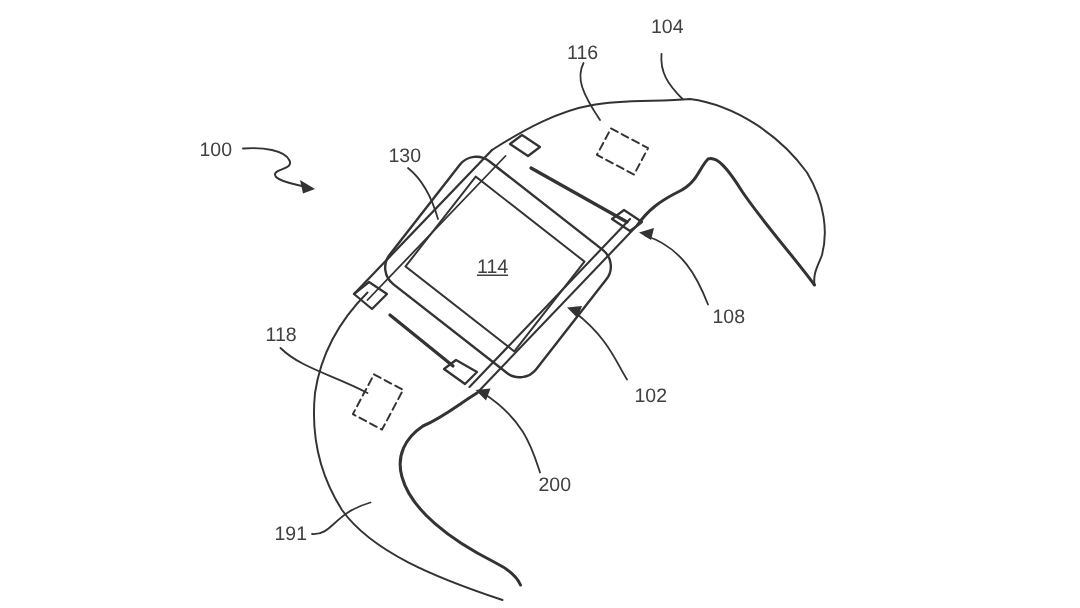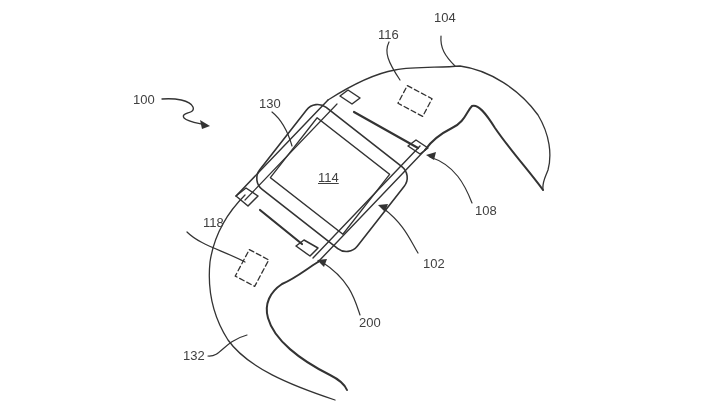--- a/index.html
+++ b/index.html
@@ -88,18 +88,18 @@
       <path d="M378 205 L388 204 L385 212 Z"></path>
       <path d="M317 260 L327 259 L324 267 Z"></path>
     </g>
   </svg>
 
   <span class="ref-label" style="left:133px;top:93px;">100</span>
   <span class="ref-label" style="left:378px;top:28px;">116</span>
   <span class="ref-label" style="left:434px;top:11px;">104</span>
   <span class="ref-label" style="left:259px;top:97px;">130</span>
   <span class="ref-label underline" style="left:318px;top:171px;">114</span>
-  <span class="ref-label" style="left:177px;top:216px;margin-left:26px;">118</span>
+  <span class="ref-label" style="left:177px;top:216px;">118</span>
   <span class="ref-label" style="left:475px;top:204px;">108</span>
   <span class="ref-label" style="left:423px;top:257px;">102</span>
   <span class="ref-label" style="left:359px;top:316px;">200</span>
-  <span class="ref-label" style="left:183px;top:349px;">132</span>
+  <span class="ref-label" style="left:183px;top:349px;">191</span>
 </div>
 
 </body></html>

